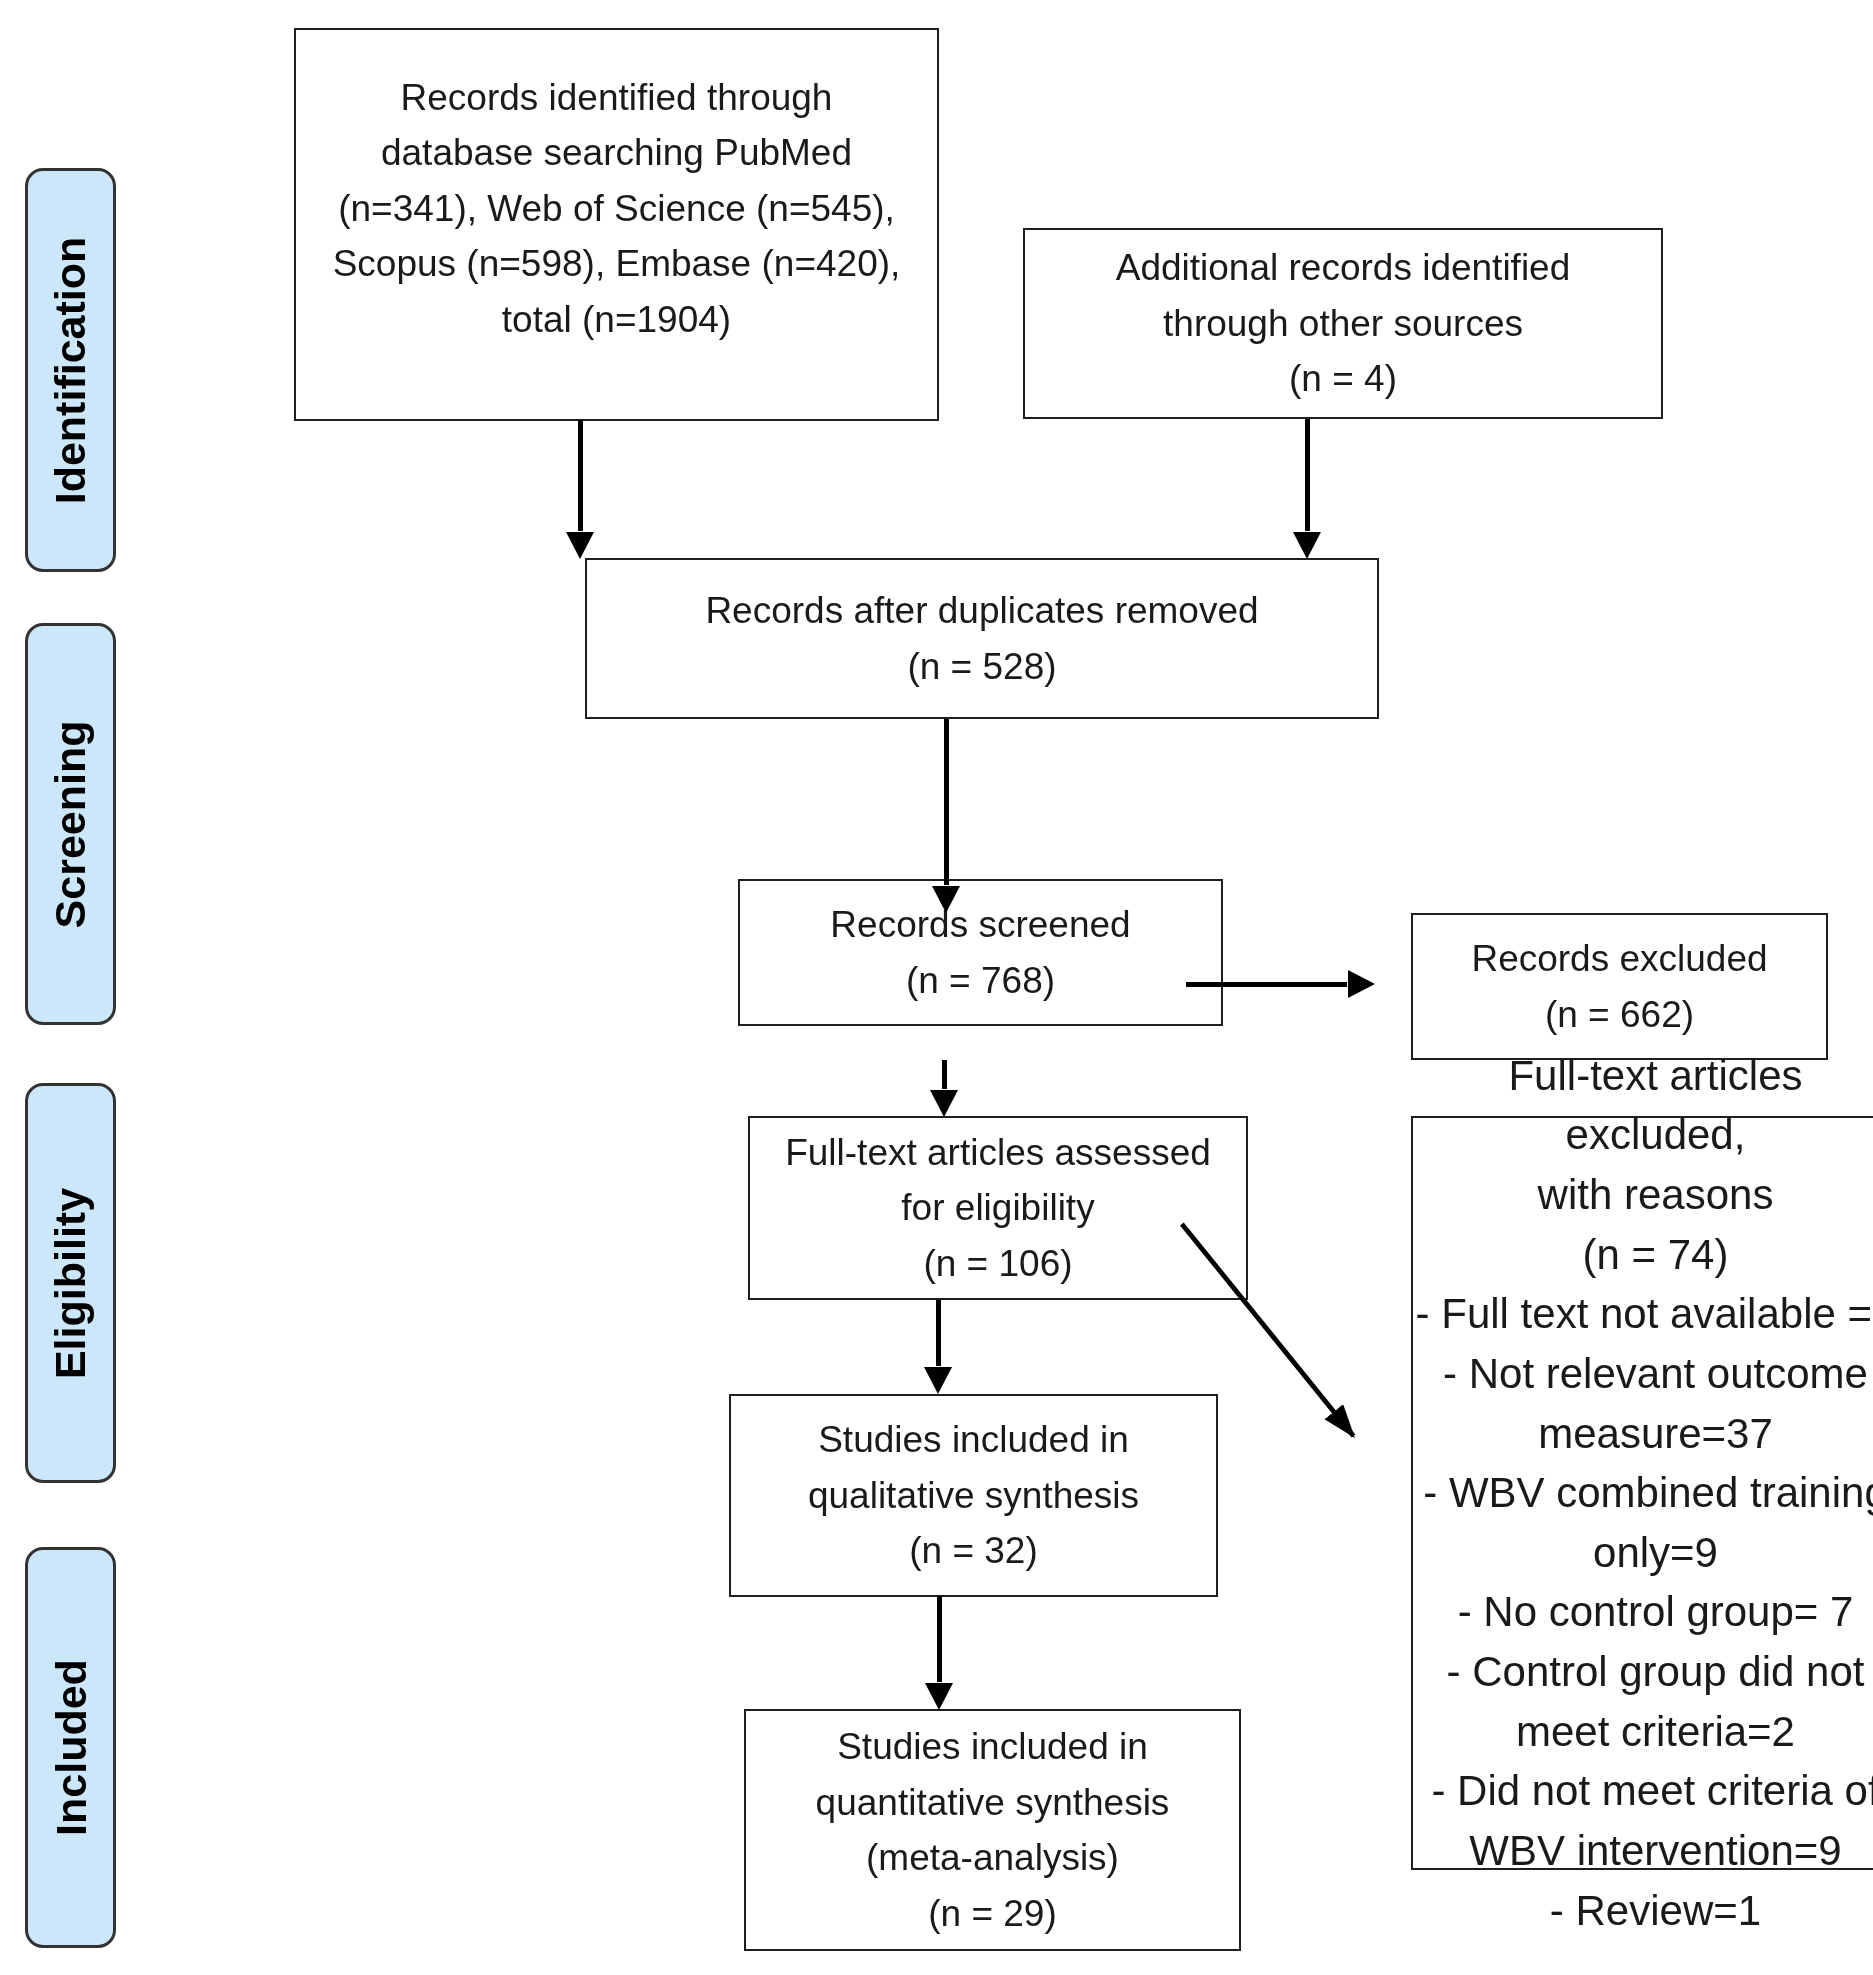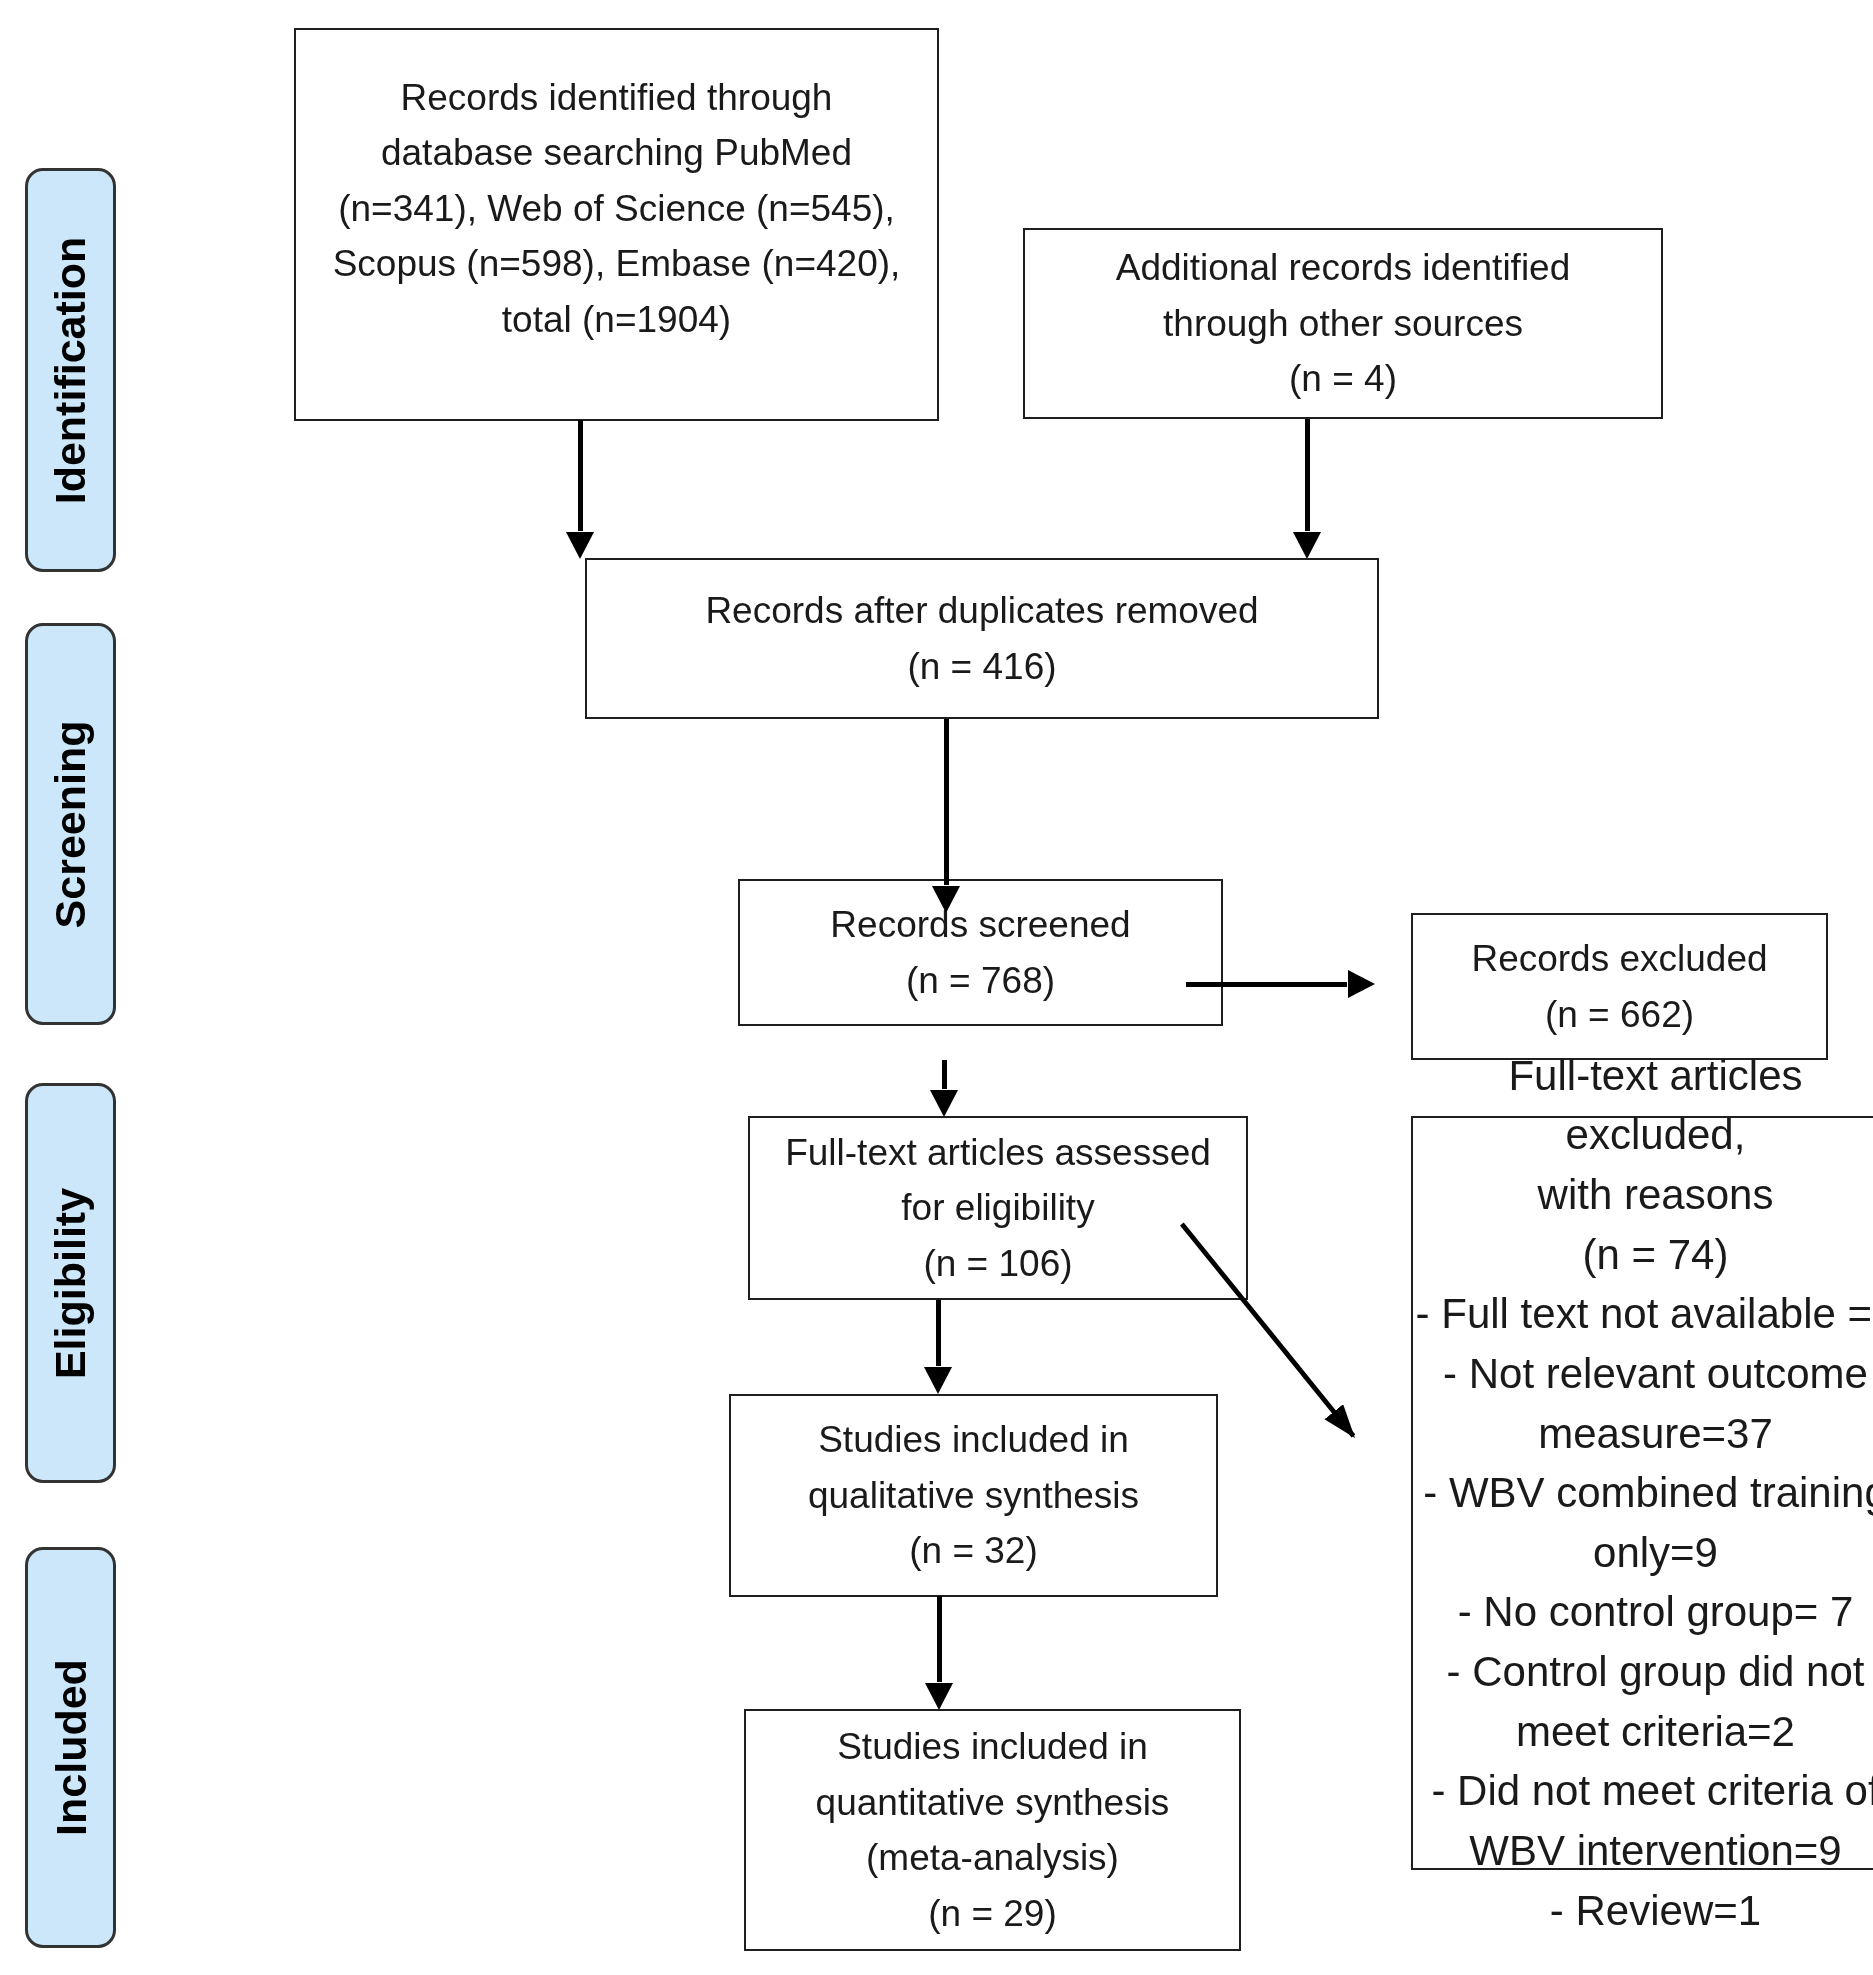--- a/index.html
+++ b/index.html
@@ -75,21 +75,21 @@
   </div>
 
   <div class="box" style="left:987px;top:228px;width:640px;height:191px">
     <span class="box-text">Additional records identified
 through other sources
 (n = 4)</span>
   </div>
 
   <div class="box" style="left:549px;top:558px;width:794px;height:161px">
     <span class="box-text">Records after duplicates removed
-(n = 416)</span>
+(n = 528)</span>
   </div>
 
   <div class="box" style="left:702px;top:879px;width:485px;height:147px">
     <span class="box-text">Records screened
 (n = 768)</span>
   </div>
 
   <div class="box" style="left:1375px;top:913px;width:417px;height:147px">
     <span class="box-text">Records excluded
 (n = 662)</span>

